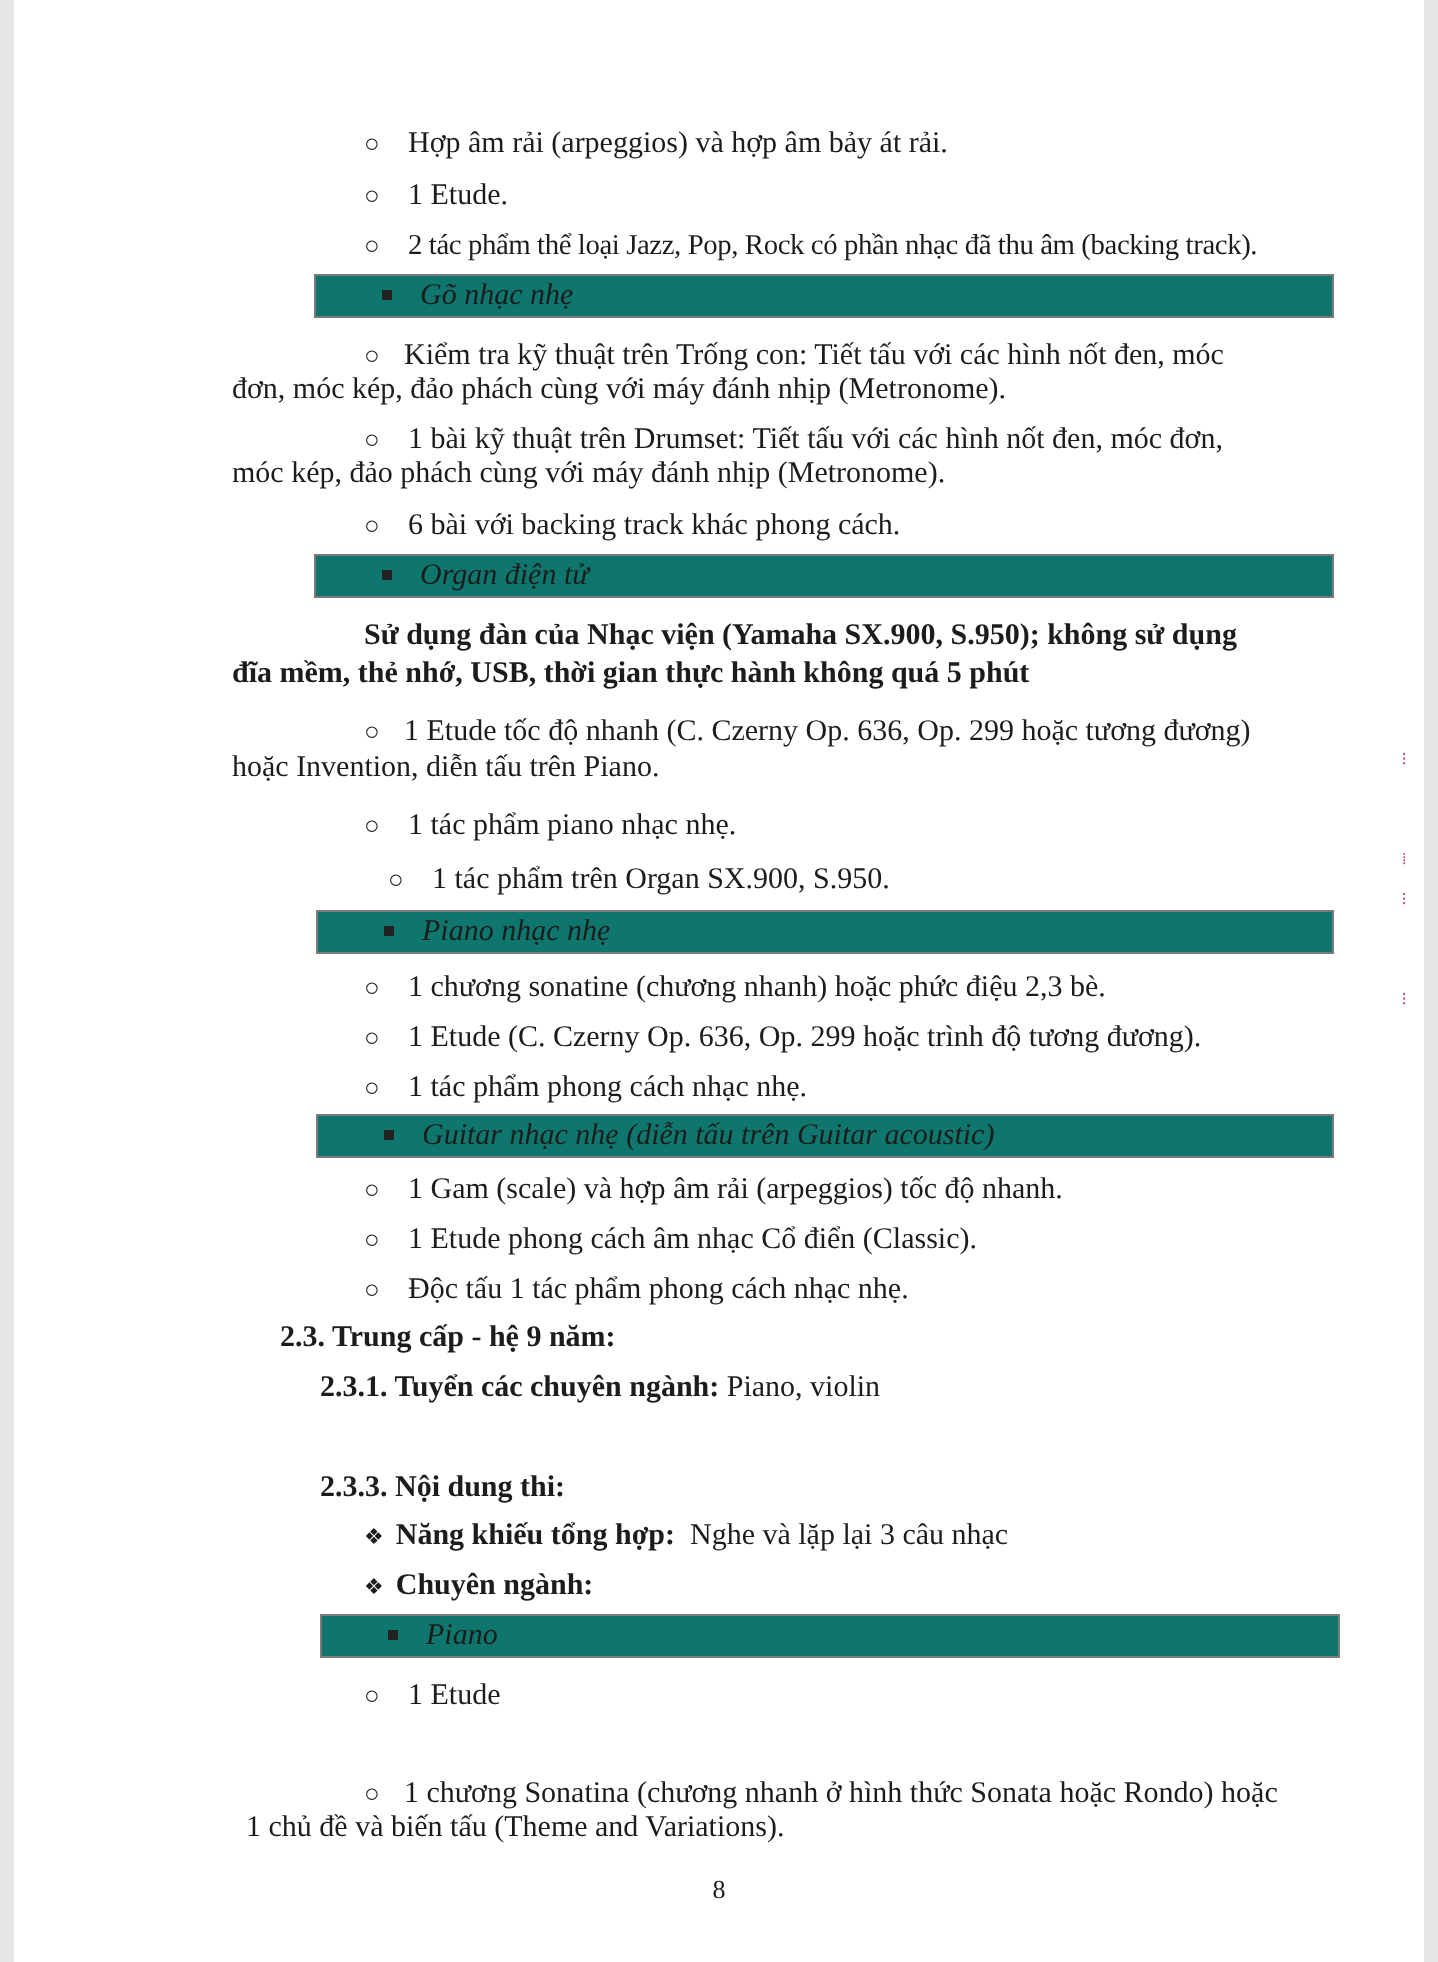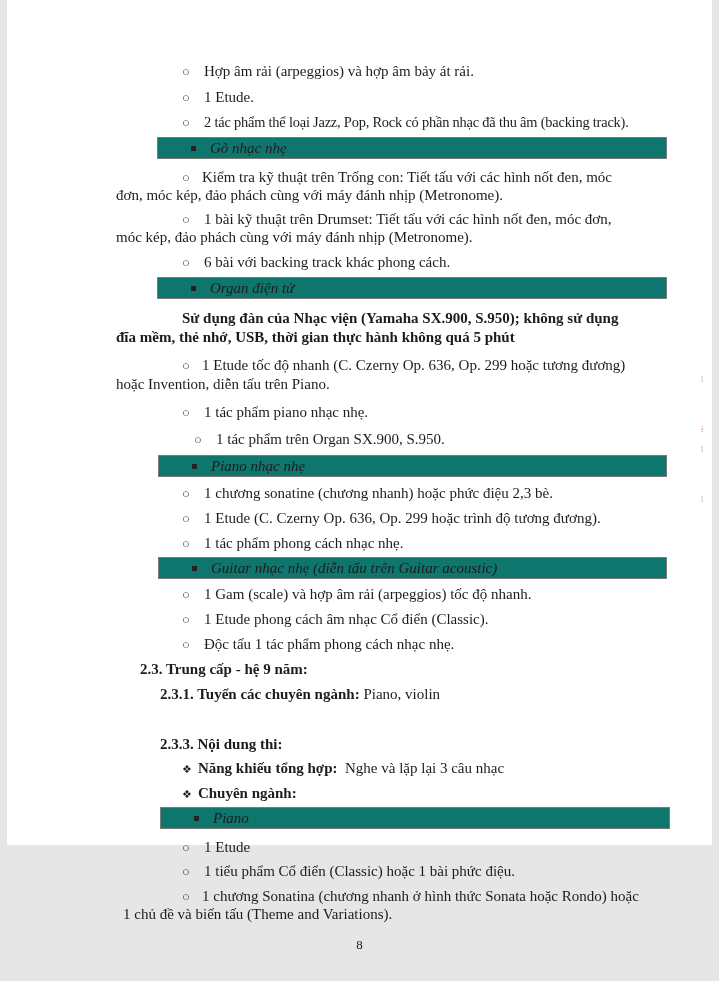--- a/index.html
+++ b/index.html
@@ -3,21 +3,21 @@
 <meta charset="utf-8">
 <style>
   html, body { margin: 0; padding: 0; }
   body {
     width: 719px; height: 981px; background: #e6e6e6;
     position: relative; overflow: hidden;
     font-family: "Liberation Serif", "DejaVu Serif", serif;
     color: #1c1c1c;
   }
   .page {
-    position: absolute; left: 7px; top: 0; width: 705px; height: 845px;
+    position: absolute; left: 7px; top: 0; width: 705px; height: 981px;
     background: #ffffff;
   }
   .ln { position: absolute; font-size: 15px; line-height: 19px; white-space: nowrap; }
   .bul { display: inline-block; width: 22px; font-size: 13px; }
   .bx {
     position: absolute; height: 22px; border: 1px solid #7a7a7a;
     background: #0f766e; box-sizing: border-box;
     font-size: 15px; line-height: 20px; font-style: italic;
   }
   .bx .sq { display: inline-block; width: 5px; height: 5px; background: #222; margin: 0 14px 3px 33px; vertical-align: middle; }
@@ -60,20 +60,19 @@
   <div class="ln" style="left:175px;top:635px;"><span class="bul">○</span><span>Độc tấu 1 tác phẩm phong cách nhạc nhẹ.</span></div>
 
   <div class="ln b" style="left:133px;top:660px;">2.3. Trung cấp - hệ 9 năm:</div>
   <div class="ln" style="left:153px;top:685px;"><span class="b">2.3.1.  Tuyển các chuyên ngành:</span><span> Piano, violin</span></div>
   <div class="ln b" style="left:153px;top:735px;">2.3.3.  Nội dung thi:</div>
   <div class="ln" style="left:175px;top:759px;white-space:pre;"><span style="font-size:11px;margin-right:6px;">❖</span><span class="b">Năng khiếu tổng hợp:</span><span>  Nghe và lặp lại 3 câu nhạc</span></div>
   <div class="ln" style="left:175px;top:784px;"><span style="font-size:11px;margin-right:6px;">❖</span><span class="b">Chuyên ngành:</span></div>
 
   <div class="bx" style="left:153px;top:807px;width:510px;"><span class="sq"></span><span>Piano</span></div>
   <div class="ln" style="left:175px;top:838px;"><span class="bul">○</span><span>1 Etude</span></div>
-  <div class="ln" style="left:175px;top:862px;"><span class="bul">○</span><span>1 tiểu phẩm Cổ điển (Classic) hoặc 1 bài phức điệu.</span></div>
   <div class="ln" style="left:175px;top:887px;"><span class="bul" style="width:20px">○</span><span>1 chương Sonatina (chương nhanh ở hình thức Sonata hoặc Rondo) hoặc</span></div>
   <div class="ln" style="left:116px;top:905px;">1 chủ đề và biến tấu (Theme and Variations).</div>
 
   <div class="pgnum">8</div>
 
   <div class="marks" style="top:375px;">⁝<br><br><br><br><br>⁞<br><br>⁝<br><br><br><br><br>⁝</div>
 </div>
 
 </body></html>

